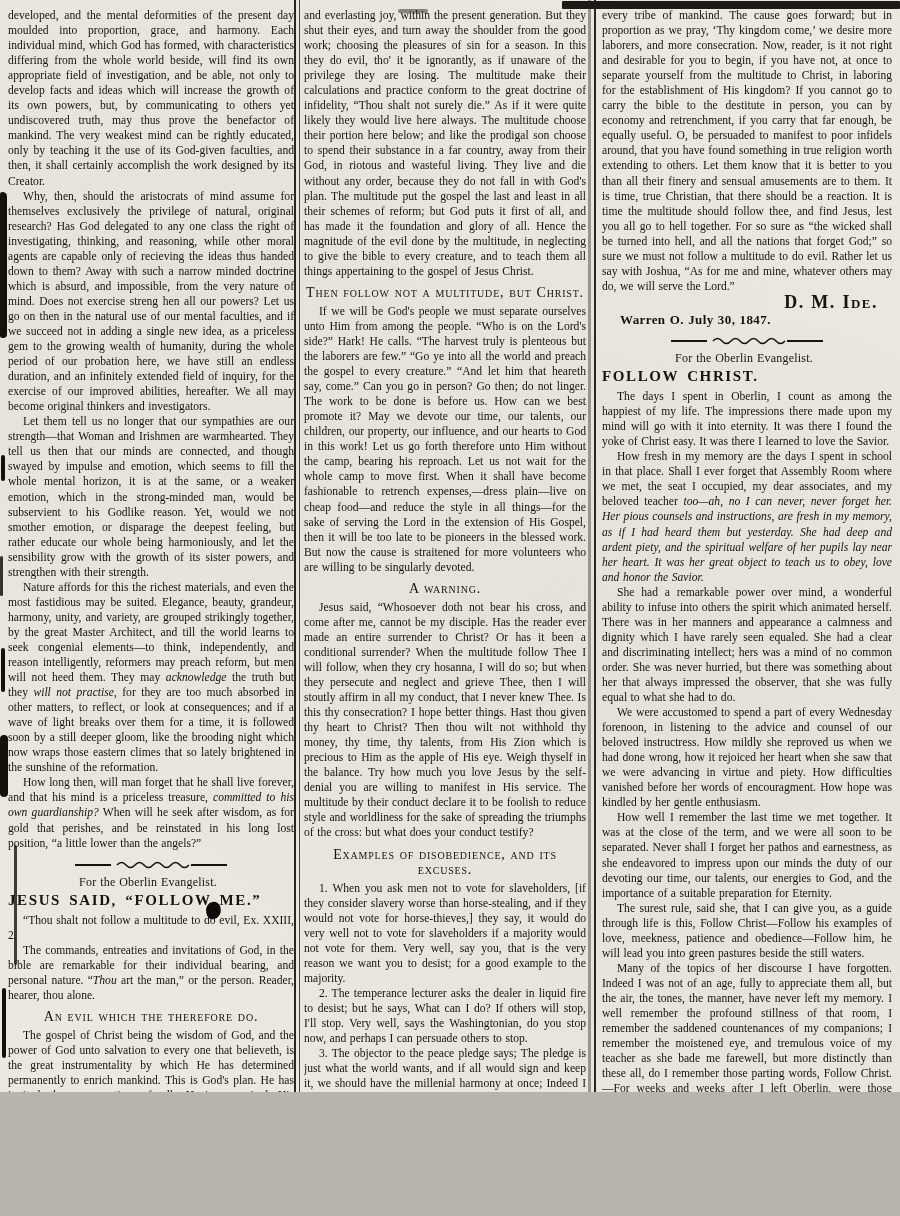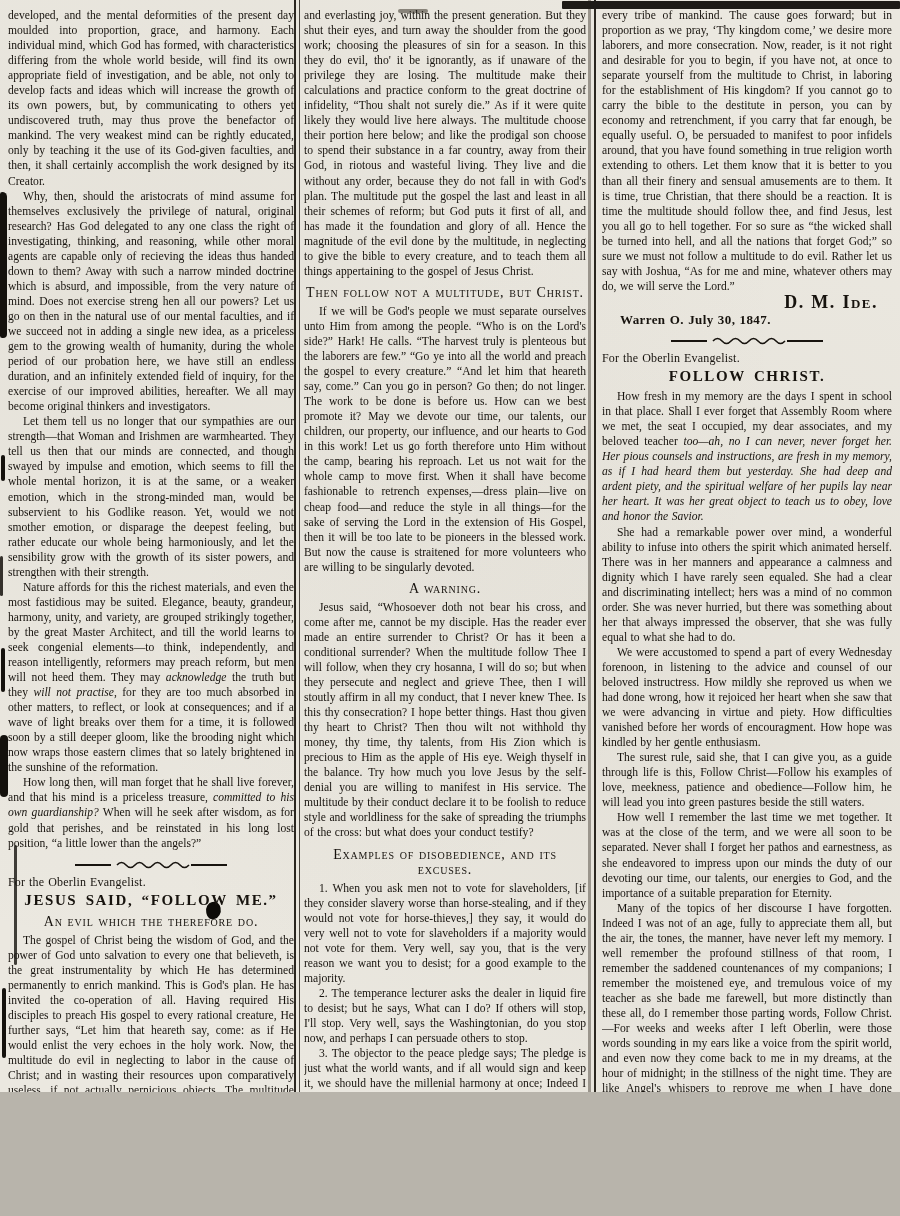--- a/index.html
+++ b/index.html
@@ -24,30 +24,30 @@
     text-align:justify;
     font-size:11.6px;line-height:15.05px;
     word-spacing:0.6px;
   }
   .col-1{left:8px;width:286px;}
   .col-2{left:304px;width:282px;}
   .col-3{left:602px;width:290px;}
   p.para{margin:0;text-indent:15px;}
   p.para.cont{text-indent:0;}
   h2.h-large{
-    margin:3px 0 5px;text-align:center;text-indent:0;
+    margin:3px 0 5px;text-indent:0;
     font-size:15px;font-weight:700;letter-spacing:1.6px;word-spacing:3px;
   }
   h3.h-small{
     margin:6px 0 4px;text-align:center;text-indent:0;
     font-variant:small-caps;font-weight:400;font-size:14px;
     letter-spacing:0.8px;
   }
   .credit{
-    text-align:left;margin:4px 6px 0 0;font-size:12px;letter-spacing:0.2px;
+    text-align:center;margin:4px 6px 0 0;font-size:12px;letter-spacing:0.2px;
   }
   .sig{
     text-align:right;margin:1px 14px 0 0;font-variant:small-caps;
     font-size:18px;letter-spacing:1.5px;font-weight:700;
   }
   .dateline{
     font-weight:700;font-size:13px;
     margin:2px 0 0 18px;letter-spacing:0.4px;text-align:left;
   }
   .divider{text-align:center;margin:9px 0 5px;line-height:8px;}
@@ -99,20 +99,22 @@
       <p class="para">Why, then, should the aristocrats of mind assume for themselves exclusively the privilege of natural, original research? Has God delegated to any one class the right of investigating, thinking, and reasoning, while other moral agents are capable only of recieving the ideas thus handed down to them? Away with such a narrow minded doctrine which is absurd, and impossible, from the very nature of mind. Does not exercise streng hen all our powers? Let us go on then in the natural use of our mental faculties, and if we succeed not in adding a single new idea, as a priceless gem to the growing wealth of humanity, during the whole period of our probation here, we have still an endless duration, and an infinitely extended field of inquiry, for the exercise of our improved abilities, hereafter. We all may become original thinkers and investigators.</p>
       <p class="para">Let them tell us no longer that our sympathies are our strength—that Woman and Irishmen are warmhearted. They tell us then that our minds are connected, and though swayed by impulse and emotion, which seems to fill the whole mental horizon, it is at the same, or a weaker emotion, which in the strong-minded man, would be subservient to his Godlike reason. Yet, would we not smother emotion, or disparage the deepest feeling, but rather educate our whole being harmoniously, and let the sensibility grow with the growth of its sister powers, and strengthen with their strength.</p>
       <p class="para">Nature affords for this the richest materials, and even the most fastidious may be suited. Elegance, beauty, grandeur, harmony, unity, and variety, are grouped strikingly together, by the great Master Architect, and till the world learns to seek congenial elements—to think, independently, and reason intelligently, reformers may preach reform, but men will not heed them. They may <i>acknowledge</i> the truth but they <i>will not practise</i>, for they are too much absorbed in other matters, to reflect, or look at consequences; and if a wave of light breaks over them for a time, it is followed soon by a still deeper gloom, like the brooding night which now wraps those eastern climes that so lately brightened in the sunshine of the reformation.</p>
       <p class="para">How long then, will man forget that he shall live forever, and that his mind is a priceless treasure, <i>committed to his own guardianship?</i> When will he seek after wisdom, as for gold that perishes, and be reinstated in his long lost position, “a little lower than the angels?”</p>
       <div class="divider"><svg width="160" height="9" viewBox="0 0 160 9" aria-hidden="true">
           <path d="M4 5 h36 M120 5 h36" stroke="#17130e" stroke-width="2" fill="none"></path>
           <path d="M46 5 q4.5 -5 9 0 t9 0 t9 0 t9 0 t9 0 t9 0 t9 0 t9 0" stroke="#17130e" stroke-width="1.6" fill="none"></path>
         </svg></div>
       <div class="credit">For the Oberlin Evangelist.</div>
       <h2 class="h-large">JESUS SAID, “FOLLOW ME.”</h2>
+      <p class="para">“Thou shalt not follow a multitude to do evil, Ex. XXIII, 2.</p>
+      <p class="para">The commands, entreaties and invitations of God, in the bible are remarkable for their individual bearing, and personal nature. “<i>Thou</i> art the man,” or the person. Reader, hearer, thou alone.</p>
       <h3 class="h-small">An evil which the therefore do.</h3>
       <p class="para">The gospel of Christ being the wisdom of God, and the power of God unto salvation to every one that believeth, is the great instrumentality by which He has determined permanently to enrich mankind. This is God's plan. He has invited the co-operation of all. Having required His disciples to preach His gospel to every rational creature, He further says, “Let him that heareth say, come: as if He would enlist the very echoes in the holy work. Now, the multitude do evil in neglecting to labor in the cause of Christ; and in wasting their resources upon comparatively useless, if not actually pernicious objects. The multitude have it in their power, I doubt not, to give to Christ the heathen, even all the kingdoms of this world, to their present</p>
     </div>
   <div class="col col-2">
       <p class="para cont">and everlasting joy, within the present generation. But they shut their eyes, and turn away the shoulder from the good work; choosing the pleasures of sin for a season. In this they do evil, tho' it be ignorantly, as if unaware of the privilege they are losing. The multitude make their calculations and practice conform to the great doctrine of infidelity, “Thou shalt not surely die.” As if it were quite likely they would live here always. The multitude choose their portion here below; and like the prodigal son choose to spend their substance in a far country, away from their God, in riotous and wasteful living. They live and die without any order, because they do not fall in with God's plan. The multitude put the gospel the last and least in all their schemes of reform; but God puts it first of all, and has made it the foundation and glory of all. Hence the magnitude of the evil done by the multitude, in neglecting to give the bible to every creature, and to teach them all things appertaining to the gospel of Jesus Christ.</p>
       <h3 class="h-small">Then follow not a multitude, but Christ.</h3>
       <p class="para">If we will be God's people we must separate ourselves unto Him from among the people. “Who is on the Lord's side?” Hark! He calls. “The harvest truly is plenteous but the laborers are few.” “Go ye into all the world and preach the gospel to every creature.” “And let him that heareth say, come.” Can you go in person? Go then; do not linger. The work to be done is before us. How can we best promote it? May we devote our time, our talents, our children, our property, our influence, and our hearts to God in this work! Let us go forth therefore unto Him without the camp, bearing his reproach. Let us not wait for the whole camp to move first. When it shall have become fashionable to retrench expenses,—dress plain—live on cheap food—and reduce the style in all things—for the sake of serving the Lord in the extension of His Gospel, then it will be too late to be pioneers in the blessed work. But now the cause is straitened for more volunteers who are willing to be singularly devoted.</p>
       <h3 class="h-small">A warning.</h3>
       <p class="para">Jesus said, “Whosoever doth not bear his cross, and come after me, cannot be my disciple. Has the reader ever made an entire surrender to Christ? Or has it been a conditional surrender? When the multitude follow Thee I will follow, when they cry hosanna, I will do so; but when they persecute and neglect and grieve Thee, then I will stoutly affirm in all my conduct, that I never knew Thee. Is this thy consecration? I hope better things. Hast thou given thy heart to Christ? Then thou wilt not withhold thy money, thy time, thy talents, from His Zion which is precious to Him as the apple of His eye. Weigh thyself in the balance. Try how much you love Jesus by the self-denial you are willing to manifest in His service. The multitude by their conduct declare it to be foolish to reduce style and worldliness for the sake of spreading the triumphs of the cross: but what does your conduct testify?</p>
       <h3 class="h-small">Examples of disobedience, and its excuses.</h3>
@@ -125,20 +127,21 @@
   <div class="col col-3">
       <p class="para cont">every tribe of mankind. The cause goes forward; but in proportion as we pray, ‘Thy kingdom come,’ we desire more laborers, and more consecration. Now, reader, is it not right and desirable for you to begin, if you have not, at once to separate yourself from the multitude to Christ, in laboring for the establishment of His kingdom? If you cannot go to carry the bible to the destitute in person, you can by economy and retrenchment, if you carry that far enough, be equally useful. O, be persuaded to manifest to poor infidels around, that you have found something in true religion worth extending to others. Let them know that it is better to you than all their finery and sensual amusements are to them. It is time, true Christian, that there should be a reaction. It is time the multitude should follow thee, and find Jesus, lest you all go to hell together. For so sure as “the wicked shall be turned into hell, and all the nations that forget God;” so sure we must not follow a multitude to do evil. Rather let us say with Joshua, “As for me and mine, whatever others may do, we will serve the Lord.”</p>
       <div class="sig">D. M. Ide.</div>
       <div class="dateline">Warren O. July 30, 1847.</div>
       <div class="divider"><svg width="160" height="9" viewBox="0 0 160 9" aria-hidden="true">
           <path d="M4 5 h36 M120 5 h36" stroke="#17130e" stroke-width="2" fill="none"></path>
           <path d="M46 5 q4.5 -5 9 0 t9 0 t9 0 t9 0 t9 0 t9 0 t9 0 t9 0" stroke="#17130e" stroke-width="1.6" fill="none"></path>
         </svg></div>
       <div class="credit">For the Oberlin Evangelist.</div>
       <h2 class="h-large">FOLLOW CHRIST.</h2>
+      <p class="para">The days I spent in Oberlin, I count as among the happiest of my life. The impressions there made upon my mind will go with it into eternity. It was there I found the yoke of Christ easy. It was there I learned to love the Savior.</p>
       <p class="para">How fresh in my memory are the days I spent in school in that place. Shall I ever forget that Assembly Room where we met, the seat I occupied, my dear associates, and my beloved teacher<i> too—ah, no I can never, never forget her. Her pious counsels and instructions, are fresh in my memory, as if I had heard them but yesterday. She had deep and ardent piety, and the spiritual welfare of her pupils lay near her heart. It was her great object to teach us to obey, love and honor the Savior.</i></p>
       <p class="para">She had a remarkable power over mind, a wonderful ability to infuse into others the spirit which animated herself. There was in her manners and appearance a calmness and dignity which I have rarely seen equaled. She had a clear and discriminating intellect; hers was a mind of no common order. She was never hurried, but there was something about her that always impressed the observer, that she was fully equal to what she had to do.</p>
       <p class="para">We were accustomed to spend a part of every Wednesday forenoon, in listening to the advice and counsel of our beloved instructress. How mildly she reproved us when we had done wrong, how it rejoiced her heart when she saw that we were advancing in virtue and piety. How difficulties vanished before her words of encouragment. How hope was kindled by her gentle enthusiasm.</p>
+      <p class="para">How well I remember the last time we met together. It was at the close of the term, and we were all soon to be separated. Never shall I forget her pathos and earnestness, as she endeavored to impress upon our minds the duty of our devoting our time, our talents, our energies to God, and the importance of a suitable preparation for Eternity.</p>
       <p class="para">The surest rule, said she, that I can give you, as a guide through life is this, Follow Christ—Follow his examples of love, meekness, patience and obedience—Follow him, he will lead you into green pastures beside the still waters.</p>
-      <p class="para">How well I remember the last time we met together. It was at the close of the term, and we were all soon to be separated. Never shall I forget her pathos and earnestness, as she endeavored to impress upon our minds the duty of our devoting our time, our talents, our energies to God, and the importance of a suitable preparation for Eternity.</p>
       <p class="para">Many of the topics of her discourse I have forgotten. Indeed I was not of an age, fully to appreciate them all, but the air, the tones, the manner, have never left my memory. I well remember the profound stillness of that room, I remember the saddened countenances of my companions; I remember the moistened eye, and tremulous voice of my teacher as she bade me farewell, but more distinctly than these all, do I remember those parting words, Follow Christ.—For weeks and weeks after I left Oberlin, were those words sounding in my ears like a voice from the spirit world, and even now they come back to me in my dreams, at the hour of midnight; in the stillness of the night time. They are like Angel's whispers to reprove me when I have done wrong.—When I feel the risings of pride in my bosom, that sweet calm voice seems to vibrate in my ear—follow Christ. Then the question arises, Did the Savior indulge in anger? ah no. He suffered indignity, and</p>
     </div>
 </div>
 
 </body></html>

